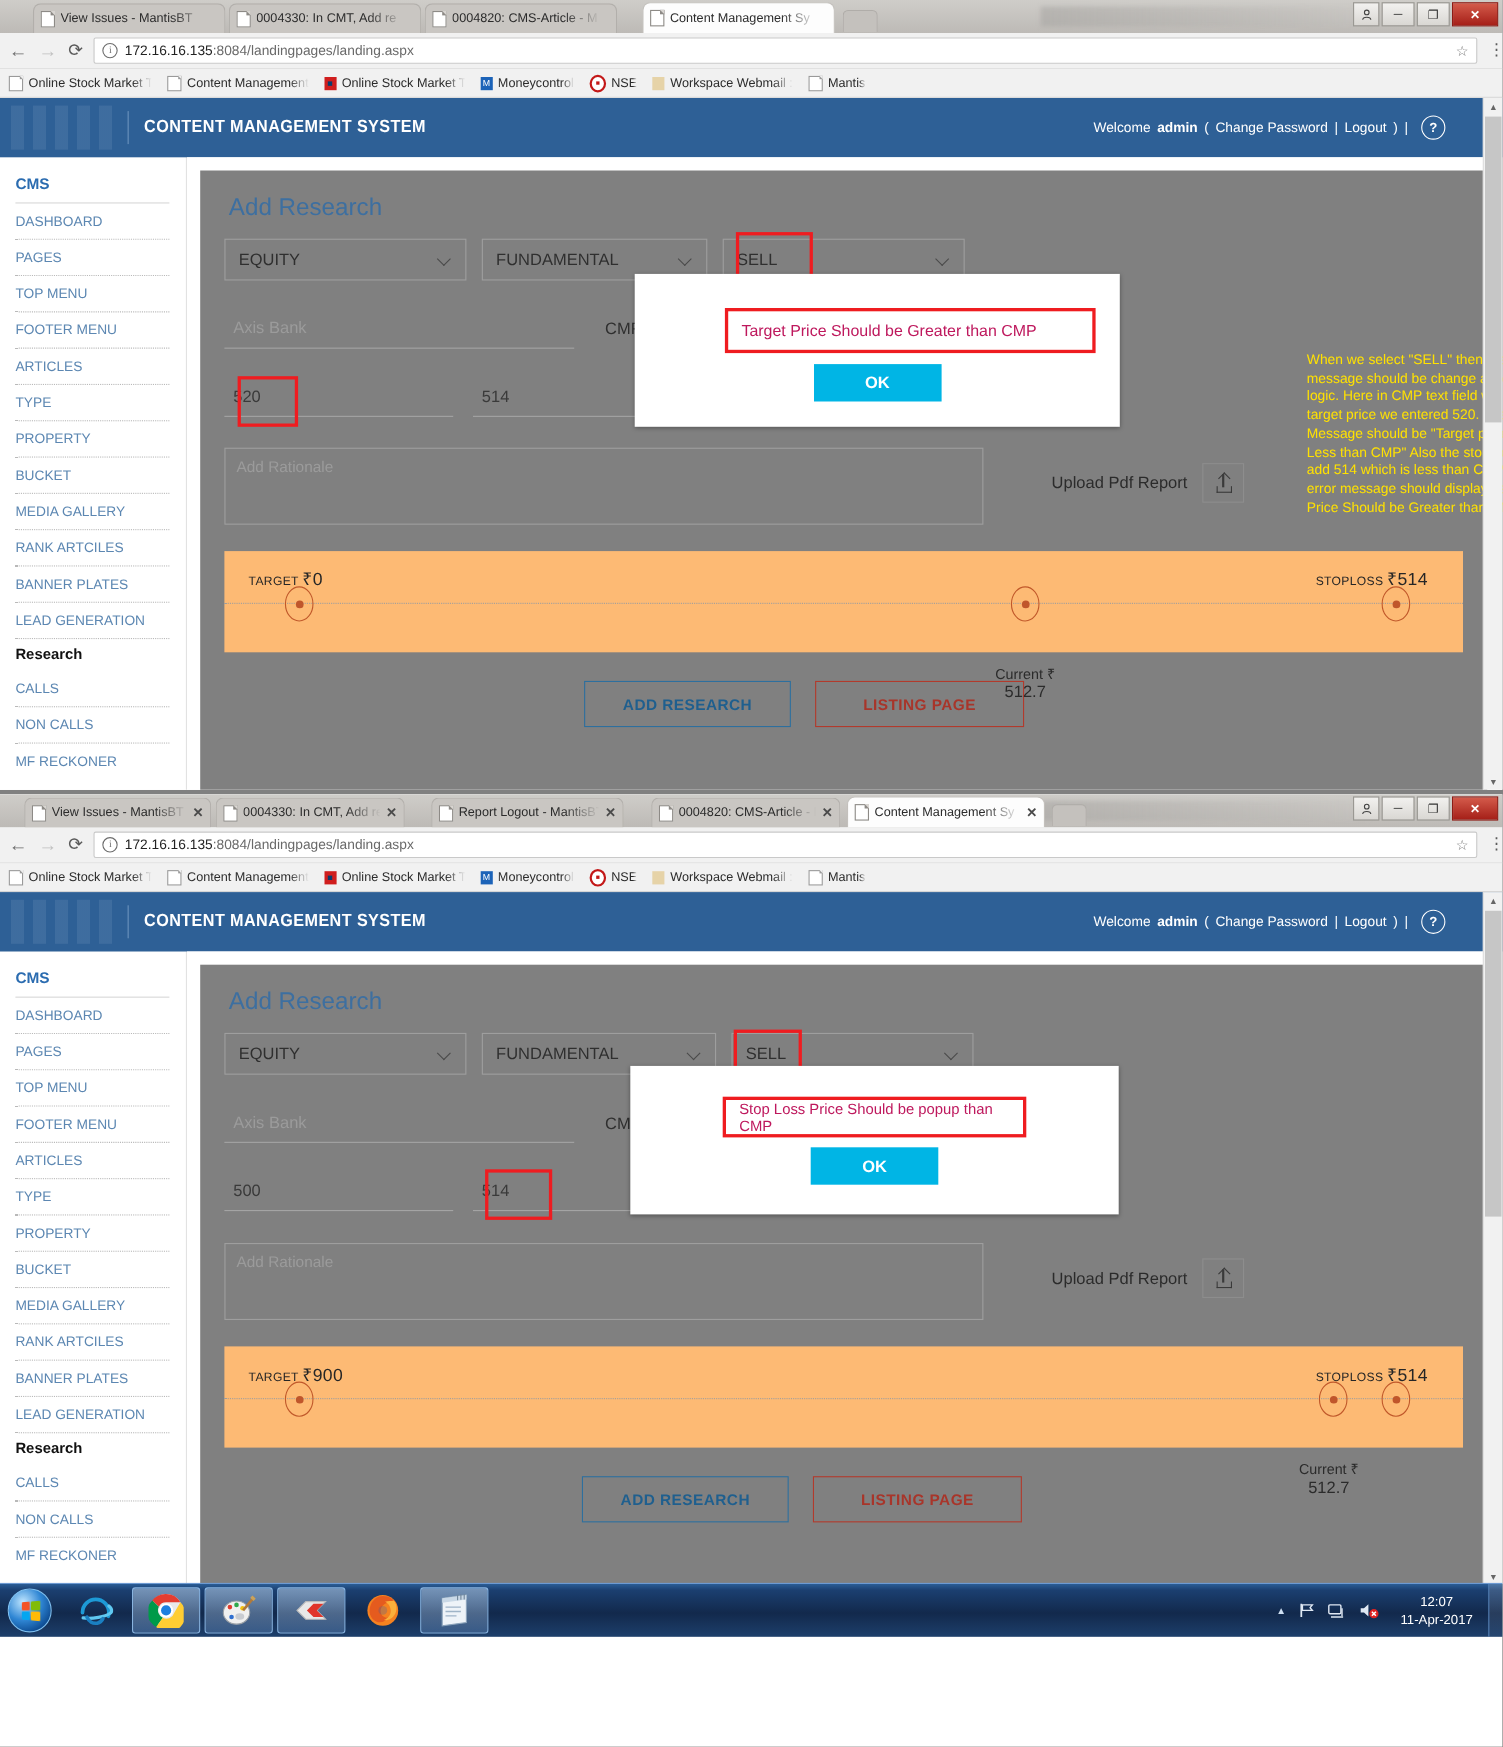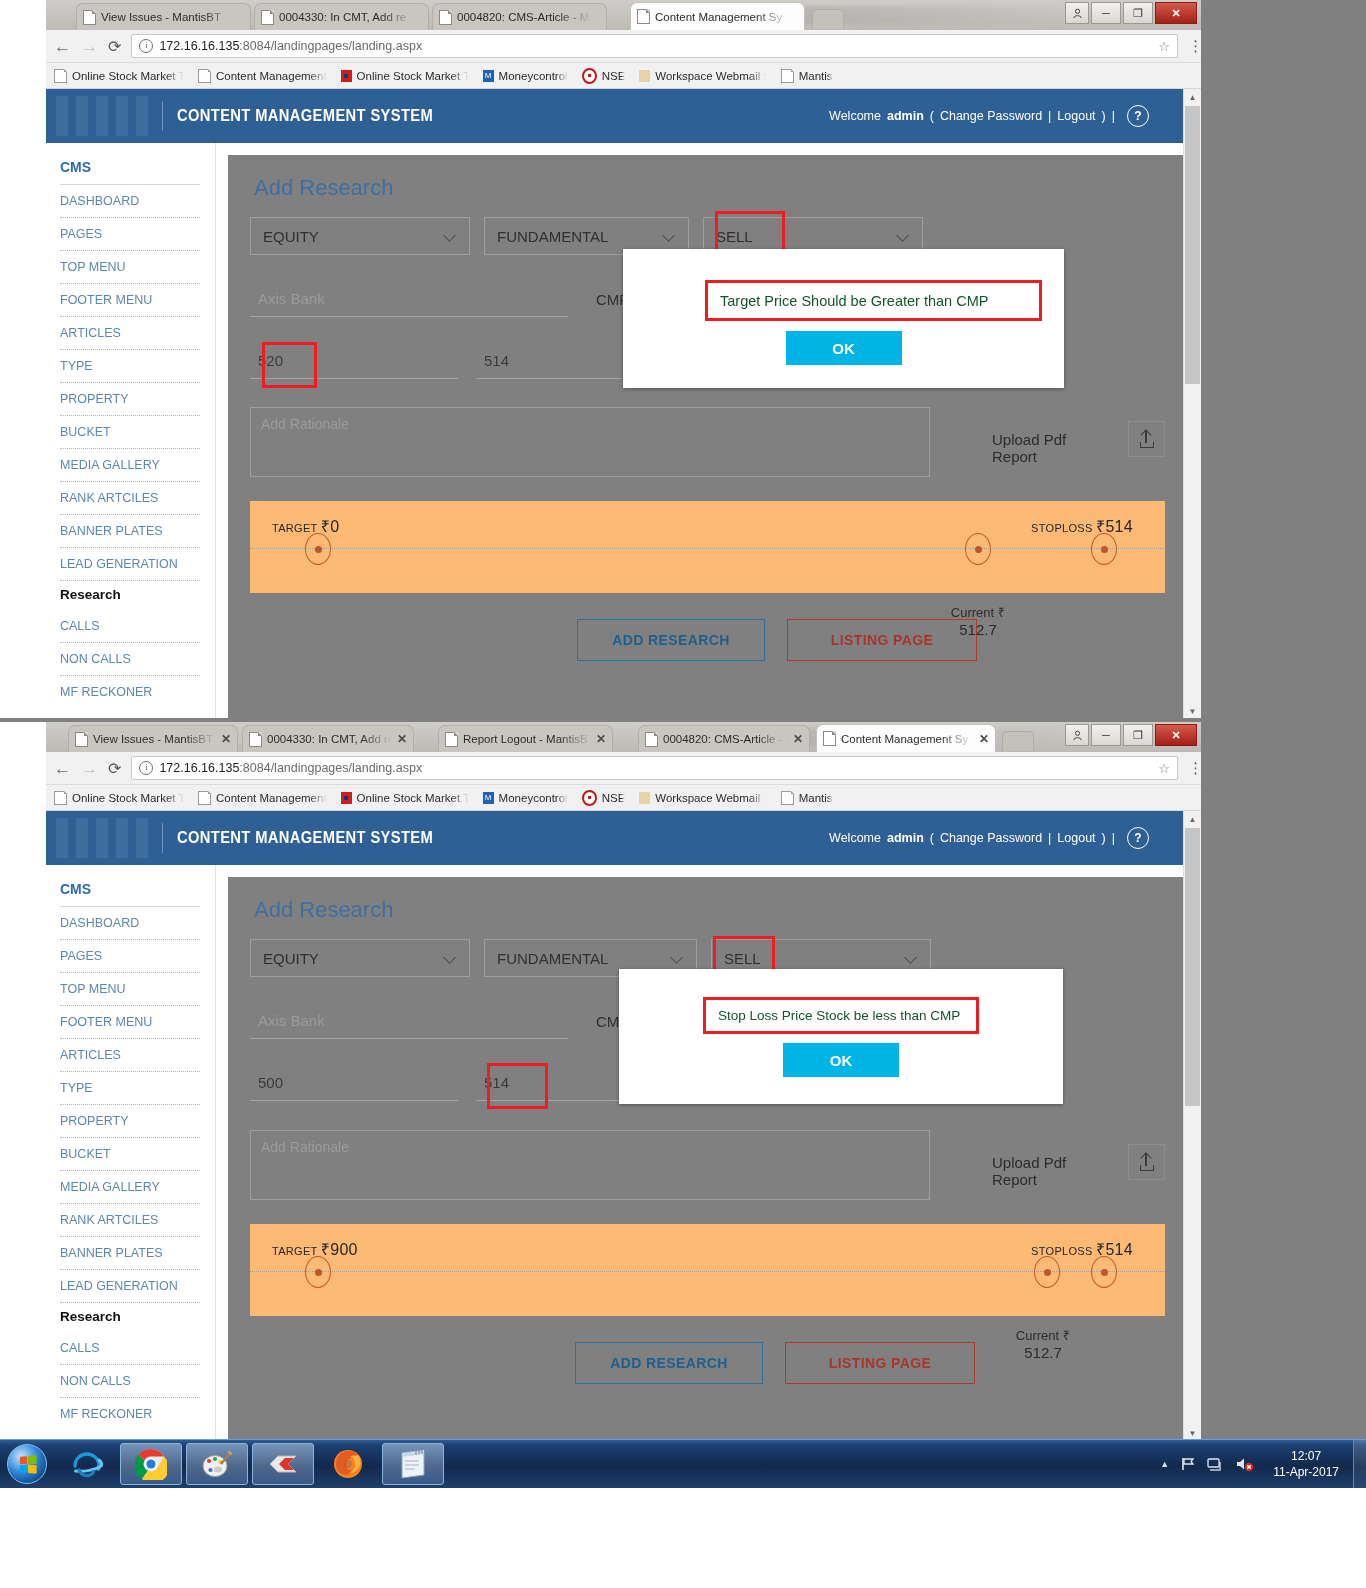--- a/index.html
+++ b/index.html
@@ -2,21 +2,21 @@
 <html><head>
 <meta charset="utf-8">
 <style>
   html,body{margin:0;padding:0;}
   body{
     width:1366px;height:1588px;position:relative;overflow:hidden;
     background:#808080;
     font-family:"Liberation Sans", sans-serif;
     font-size:13px;color:#222;
   }
-  .win{position:absolute;left:0;width:1155px;background:#fff;overflow:hidden;padding-left:46px;}
+  .win{position:absolute;left:0;width:1366px;background:#fff;overflow:hidden;}
   .win1{top:0;height:718px;}
   .win2{top:722px;height:718px;}
 
   
   .tabstrip{position:relative;height:30px;background:#d6d3d0;
      background:linear-gradient(#cfcdc9,#bdbab6);}
   .tabstrip .bgblur{position:absolute;right:120px;top:6px;width:300px;height:18px;
      background:linear-gradient(90deg,rgba(160,158,155,.45),rgba(200,198,196,.1));
      filter:blur(2px);}
   .tab{position:absolute;top:3px;height:27px;background:#cfcdc9;
@@ -143,21 +143,21 @@
 
   .btnrow{display:flex;gap:22px;}
   .btn{height:42px;display:flex;align-items:center;justify-content:center;font-size:14px;
      font-weight:bold;letter-spacing:.4px;cursor:pointer;background:transparent;box-sizing:border-box;}
   .btn-primary{border:1px solid #2d6f9e;color:#1f5f8e;width:188px;}
   .btn-danger{border:1px solid #b23a2c;color:#a8352a;width:190px;}
 
   
   .modal{position:absolute;background:#fff;box-shadow:0 1px 4px rgba(0,0,0,.35);z-index:40;}
   .modal .msgbox{border:3px solid #ef1c20;box-sizing:border-box;display:flex;align-items:center;padding:0 12px;}
-  .modal .msg{font-size:14.5px;color:#14532d;font-family:"Liberation Sans",sans-serif;}
+  .modal .msg{font-size:14.5px;color:#be185d;font-family:"Liberation Sans",sans-serif;}
   .okbtn{background:#00b5e5;color:#fff;font-weight:bold;font-size:15px;
      display:flex;align-items:center;justify-content:center;cursor:pointer;}
 
   .hl{position:absolute;border:3px solid #ef1c20;box-sizing:border-box;z-index:30;pointer-events:none;}
   .annot{position:absolute;color:#ffe100;font-size:12.6px;line-height:1.33;z-index:35;
      font-family:"Liberation Sans",sans-serif;}
 
   
   .pscroll{position:absolute;right:0;top:0;width:17px;height:631px;background:#f1f1f1;border-left:1px solid #dedede;z-index:60;}
   .pscroll .arr{width:17px;height:17px;display:flex;align-items:center;justify-content:center;font-size:8px;color:#666;}
@@ -586,21 +586,21 @@
           </div>
         </div>
       </div>
     </div>
 
     <div class="hl" style="left:667px;top:125px;width:62px;height:46px;"></div>
     <div class="hl" style="left:441px;top:252px;width:61px;height:46px;"></div>
 
     <div class="modal" style="left:573px;top:158px;width:444px;height:135px;">
       <div class="msgbox" style="margin:28px 84px 0 84px;height:37px;">
-        <span class="msg" style="font-size:13.5px;">Stop Loss Price Stock be less than CMP</span>
+        <span class="msg" style="font-size:13.5px;">Stop Loss Price Should be popup than CMP</span>
       </div>
       <div class="okbtn" style="width:116px;height:34px;margin:9px auto 0 auto;">OK</div>
     </div>
 
     <div class="pscroll">
       <div class="arr">▲</div>
       <div class="thumb" style="top:17px;height:278px;"></div>
       <div class="arr bot">▼</div>
     </div>
   </div>

